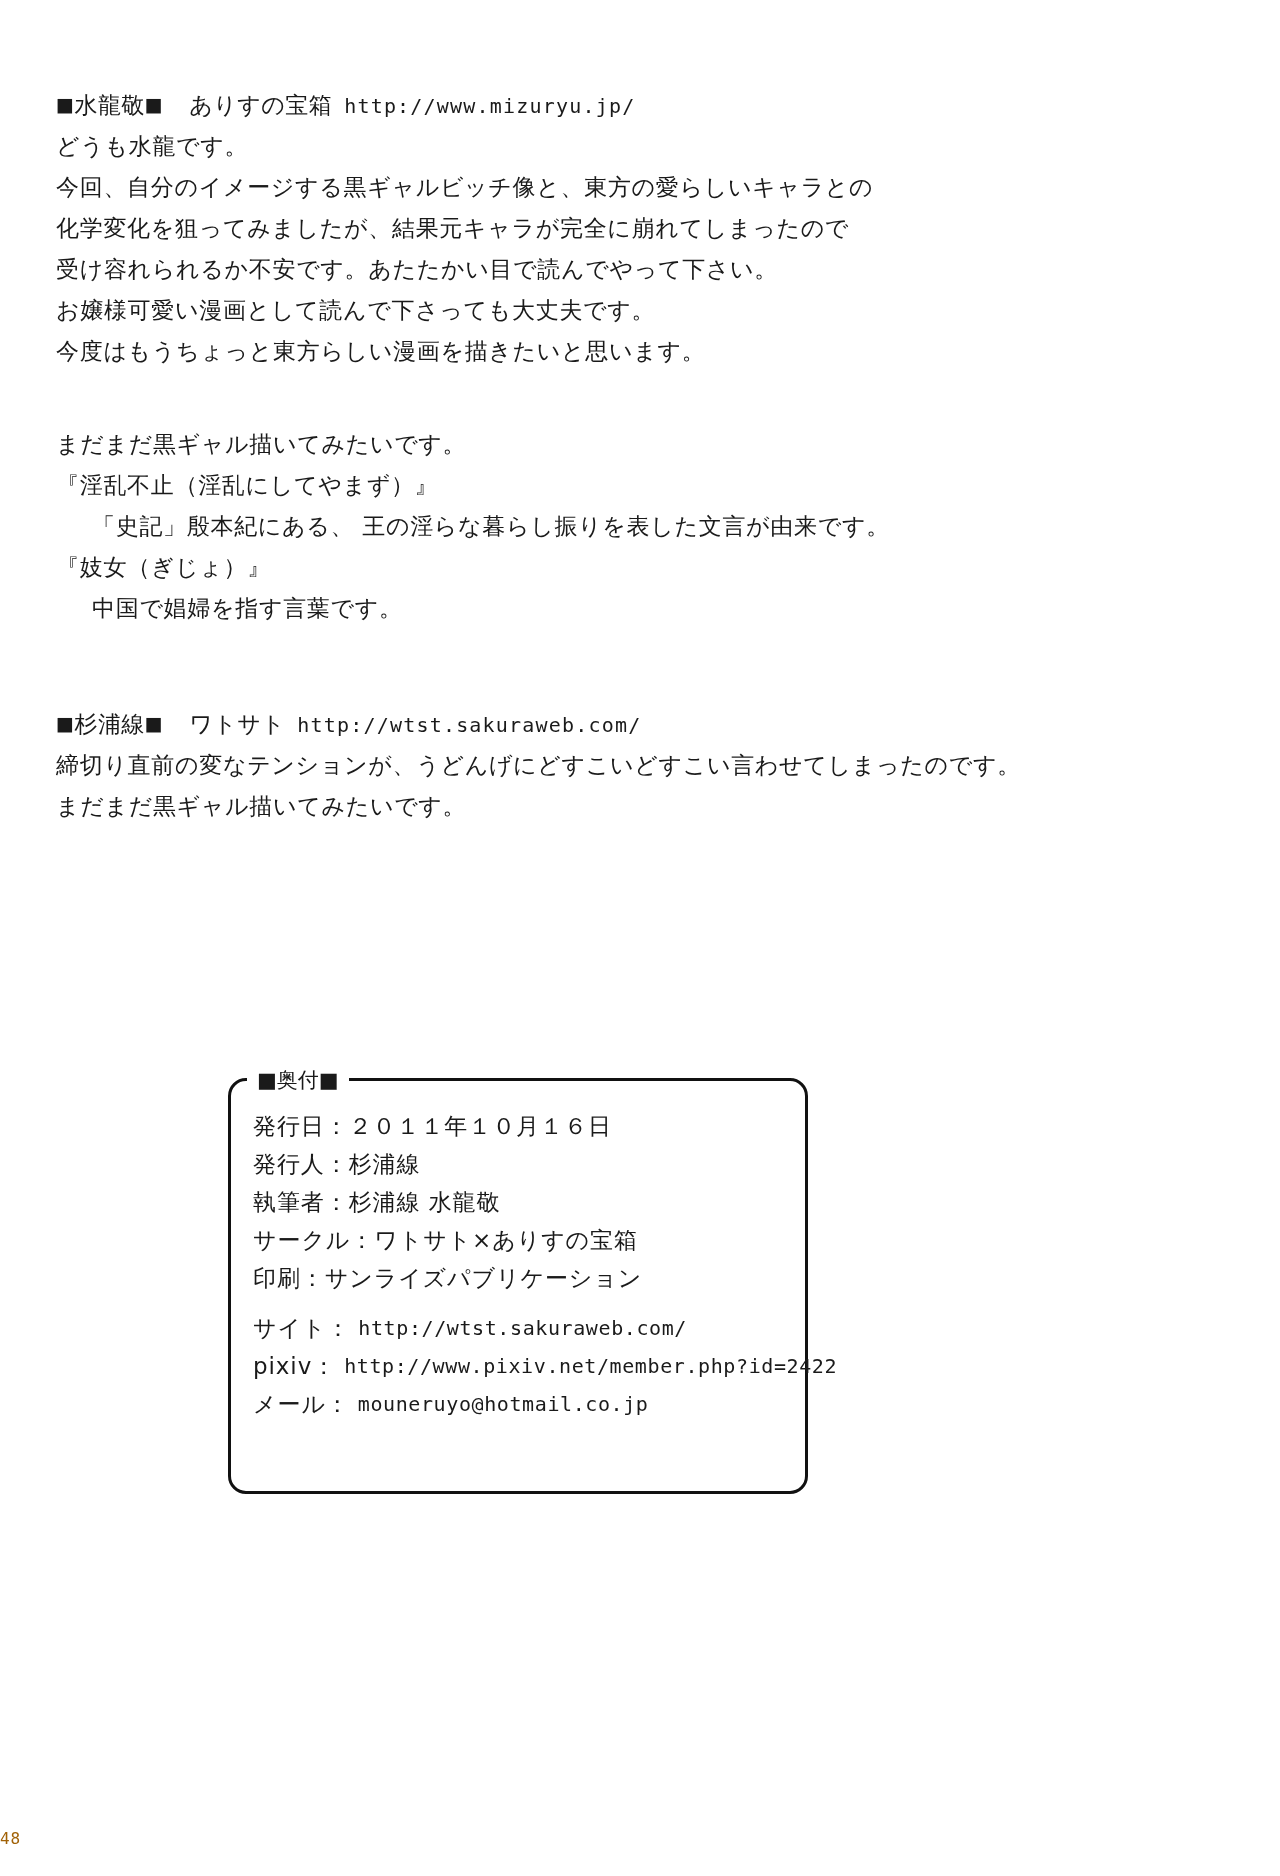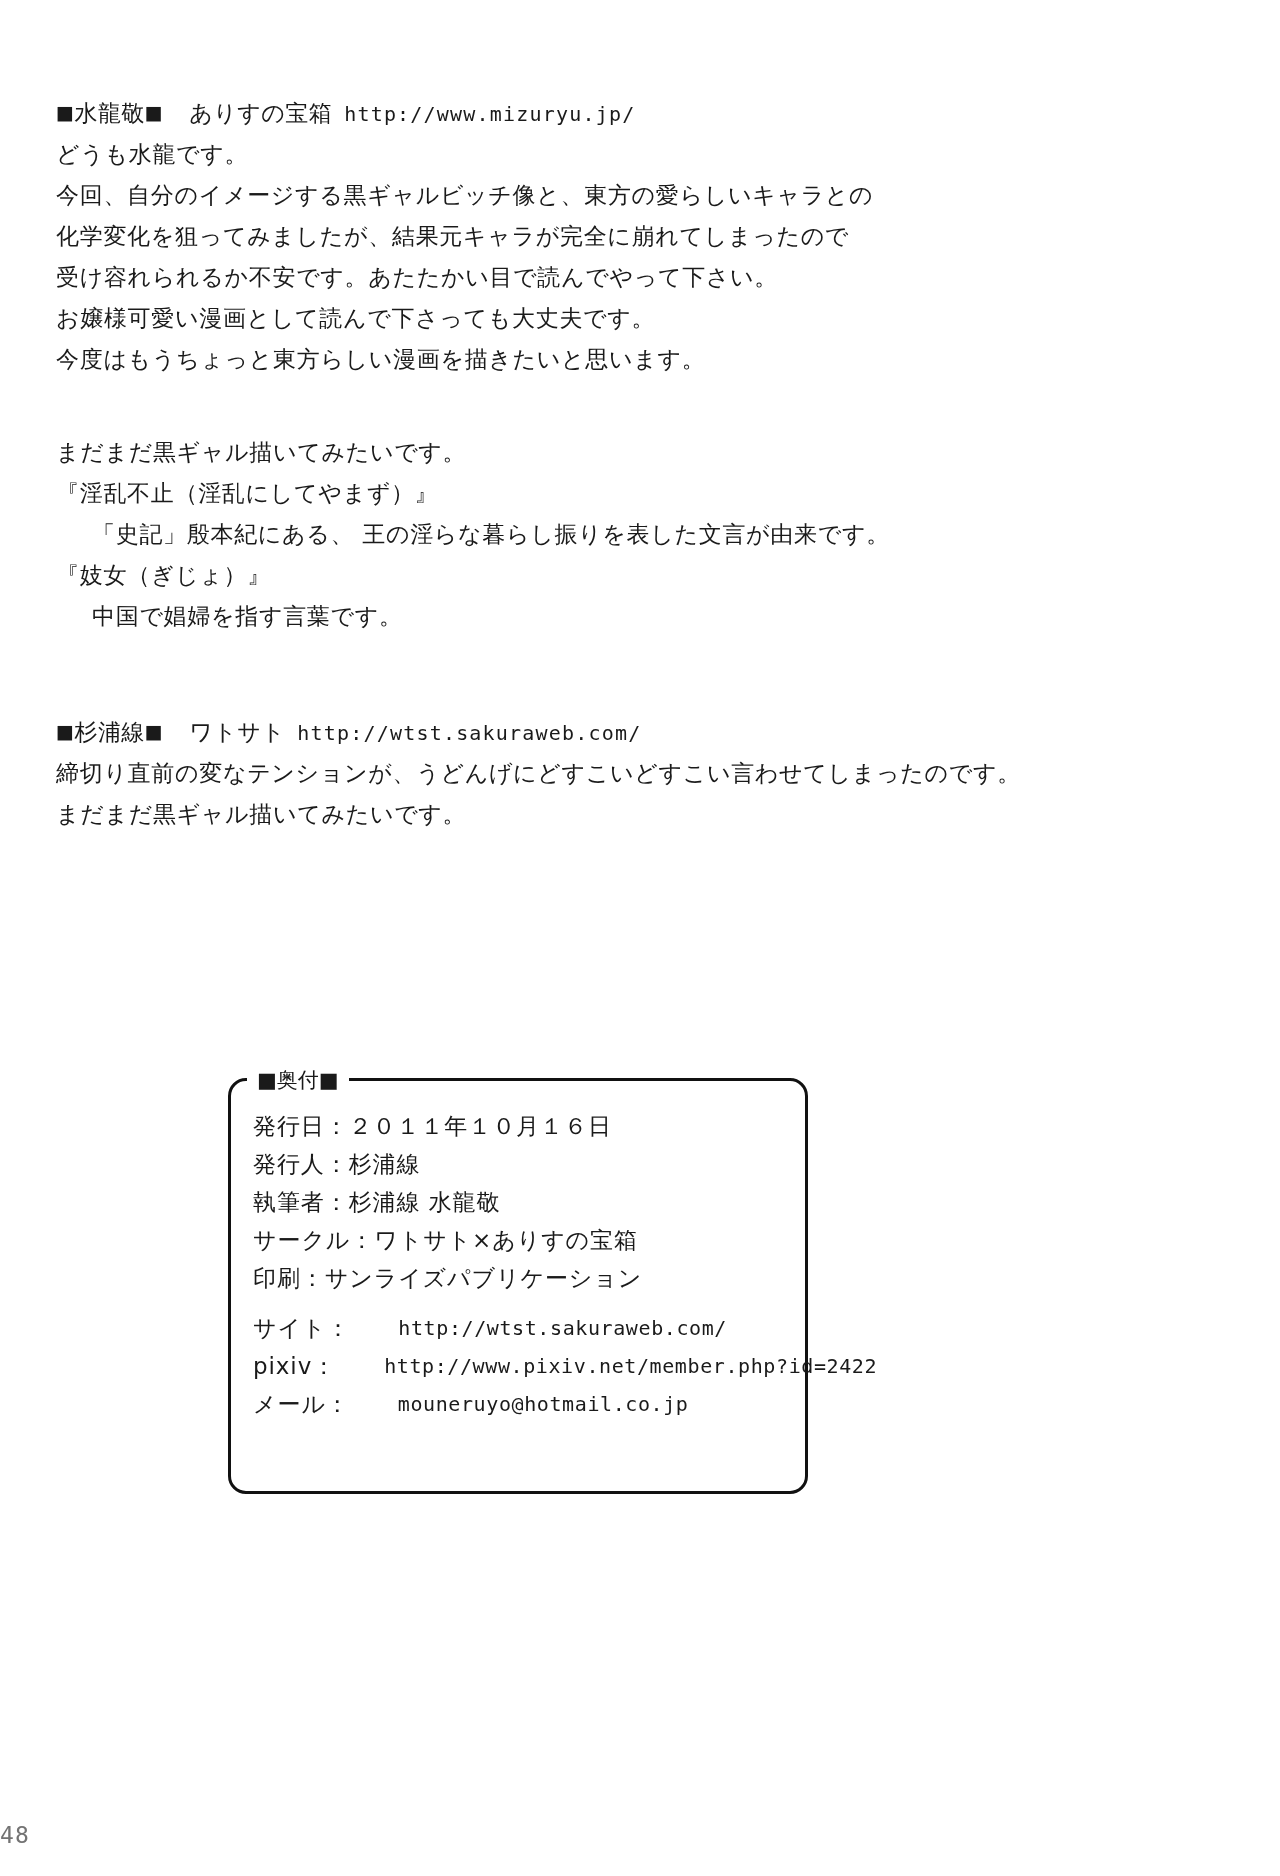--- a/index.html
+++ b/index.html
@@ -18,21 +18,21 @@
 
   .page {
     position: absolute;
     inset: 0;
   }
 
   
   .afterword {
     position: absolute;
     left: 56px;
-    top: 92px;
+    top: 84px;
     width: 1120px;
   }
 
   .section {
     margin-bottom: 0;
   }
 
   .head-line {
     font-size: 23px;
     line-height: 40px;
@@ -105,43 +105,42 @@
     line-height: 38px;
     letter-spacing: 0.04em;
     white-space: nowrap;
   }
   .colo-gap { height: 12px; }
 
   .colo-kv {
     display: flex;
     align-items: center;
     white-space: nowrap;
-    gap: 40px;
   }
   .colo-kv .k {
     font-size: 23px;
     line-height: 38px;
     letter-spacing: 0.04em;
   }
   .colo-kv .v {
     font-family: "DejaVu Sans Mono", monospace;
     font-size: 20px;
     line-height: 38px;
     letter-spacing: 0.03em;
     margin-left: 8px;
   }
 
   
   .page-number {
     position: absolute;
     left: 0px;
     bottom: 28px;
     font-family: "DejaVu Sans Mono", monospace;
-    font-size: 23px;
-    color: #737373;
+    font-size: 16px;
+    color: #a16207;
     letter-spacing: 0.05em;
   }
 </style>
 </head>
 <body>
 
 <div class="page">
 
   <div class="afterword">
 

